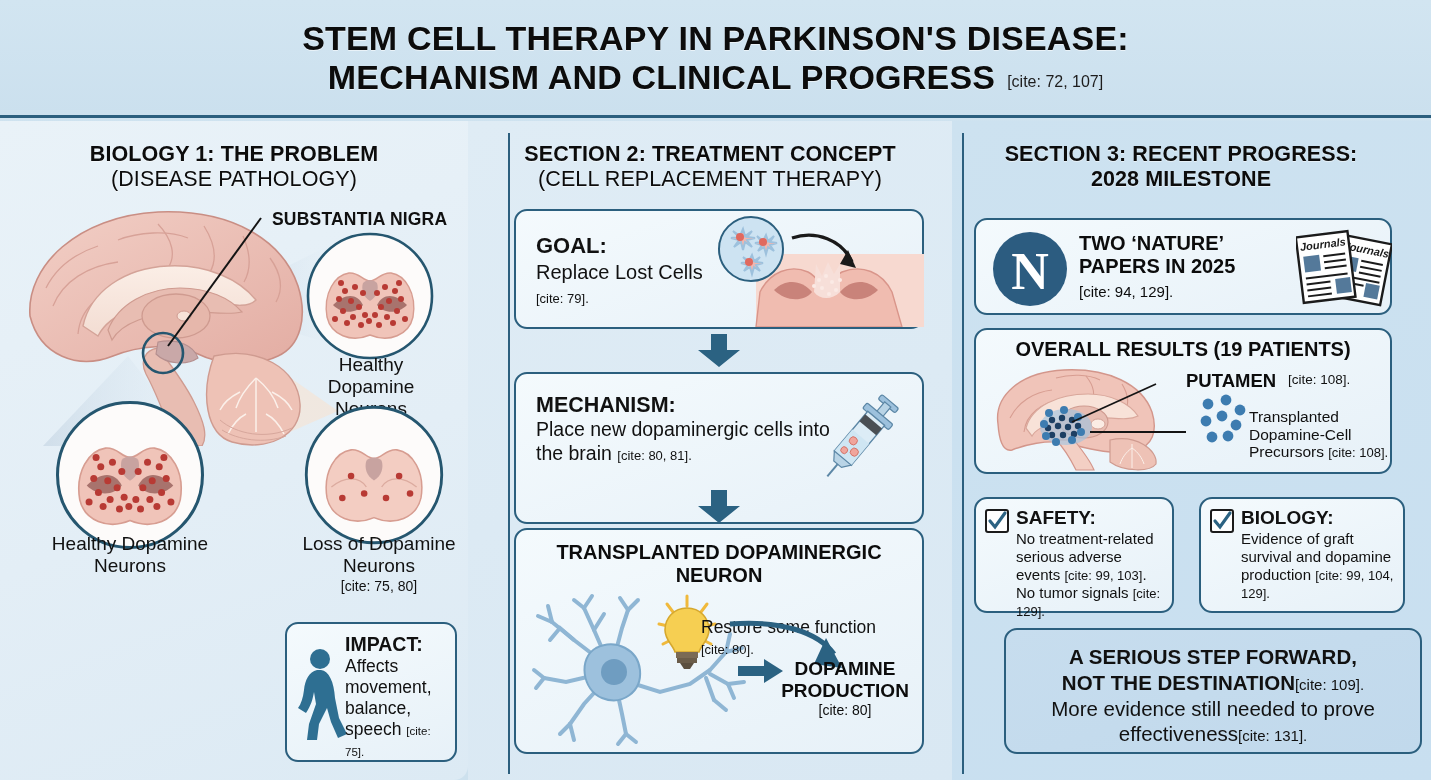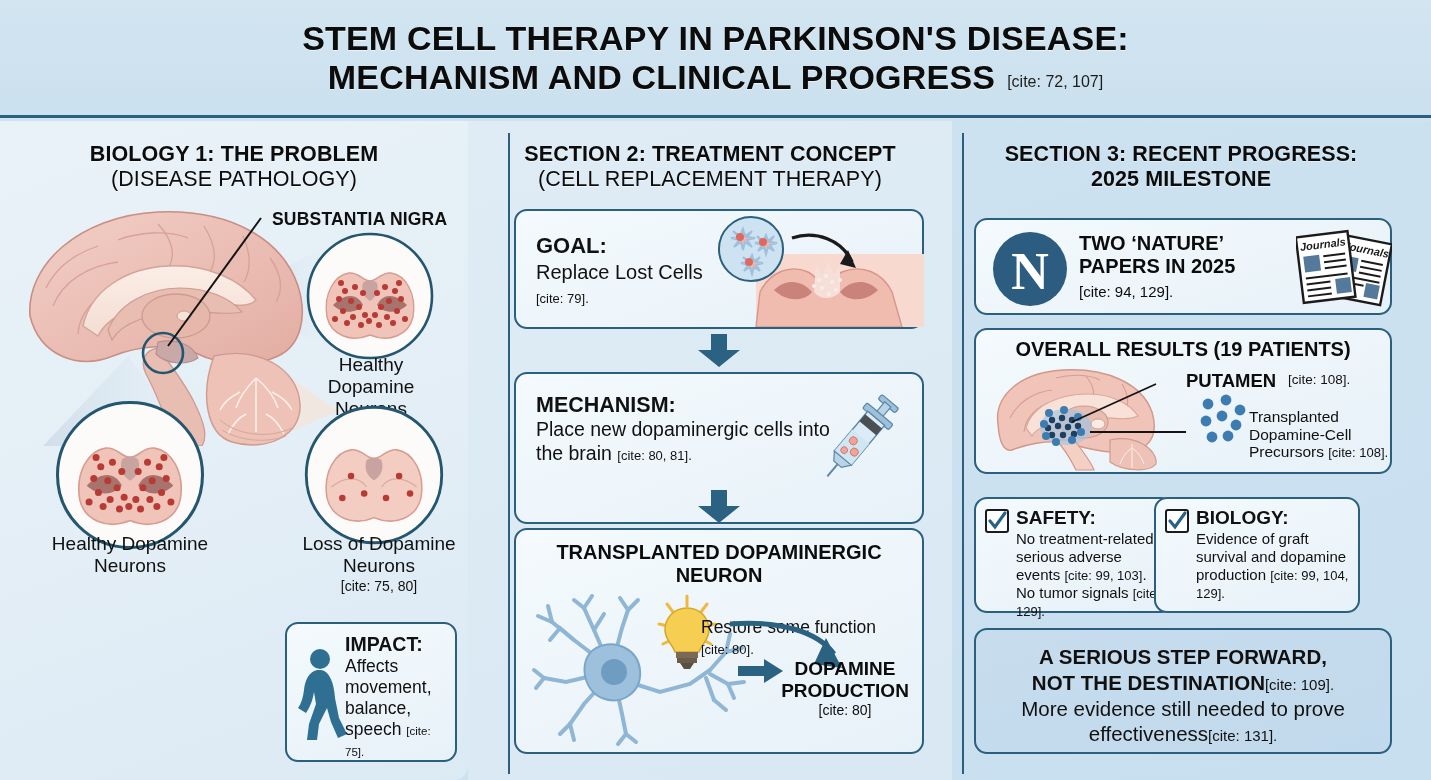--- a/index.html
+++ b/index.html
@@ -122,27 +122,27 @@
   #results-card .hdr {
     position: absolute; left: 0; top: 8px; width: 100%; text-align: center;
     font-size: 20px; font-weight: bold; color: #0c0c0c;
   }
   #results-card .putamen { position: absolute; left: 210px; top: 40px; font-size: 18.5px; font-weight: bold; color: #0c0c0c; }
   #results-card .putcite { position: absolute; left: 312px; top: 42px; font-size: 13.5px; color: #111; }
   #results-card .tp { position: absolute; left: 273px; top: 78px; width: 140px; font-size: 15.5px; color: #111; line-height: 1.13; }
   #results-card .tp .c { font-size: 13px; }
 
   #safety-card { left: 974px; top: 497px; width: 200px; height: 116px; }
-  #biology-card { left: 1154px; top: 497px; width: 206px; height: 116px; }
+  #biology-card { left: 1199px; top: 497px; width: 206px; height: 116px; }
   .chkcard .txt { position: absolute; left: 40px; top: 8px; right: 6px; font-size: 15px; color: #111; line-height: 1.2; }
   .chkcard .txt b { font-size: 19px; }
   .chkcard .txt .c { font-size: 13px; }
 
   #conclusion-card {
-    left: 974px; top: 628px; width: 418px; height: 126px;
+    left: 1004px; top: 628px; width: 418px; height: 126px;
     background: linear-gradient(160deg,#c7ddee 0%,#c1d9ec 100%);
   }
   #conclusion-card .txt {
     position: absolute; left: 8px; right: 8px; top: 14px; text-align: center;
     font-size: 20.5px; color: #111; line-height: 1.26;
   }
   #conclusion-card .txt b { font-weight: bold; }
   #conclusion-card .txt .c { font-size: 15px; font-weight: normal; }
 </style>
 </head>
@@ -505,21 +505,21 @@
     </svg>
 
     <div class="dopa">
       <span>DOPAMINE PRODUCTION</span>
       <div class="c">[cite: 80]</div>
     </div>
   </div>
 
   <div class="sec-head" style="position:absolute;left:952px;top:142px;width:458px;">
     <div>SECTION 3: RECENT PROGRESS:</div>
-    <div>2025 MILESTONE</div>
+    <div>2028 MILESTONE</div>
   </div>
 
   <div class="card" id="nature-card">
     <svg style="position:absolute;left:16px;top:11px;" width="76" height="76" viewBox="0 0 76 76">
       <circle cx="38" cy="38" r="37" fill="#2c5c80"></circle>
       <text x="38" y="58" text-anchor="middle" font-family="'Liberation Serif',serif" font-size="52" font-weight="bold" fill="#ffffff">N</text>
     </svg>
     <div class="txt">
       <span>TWO ‘NATURE’</span><br>
       <span>PAPERS IN 2025</span><br>

